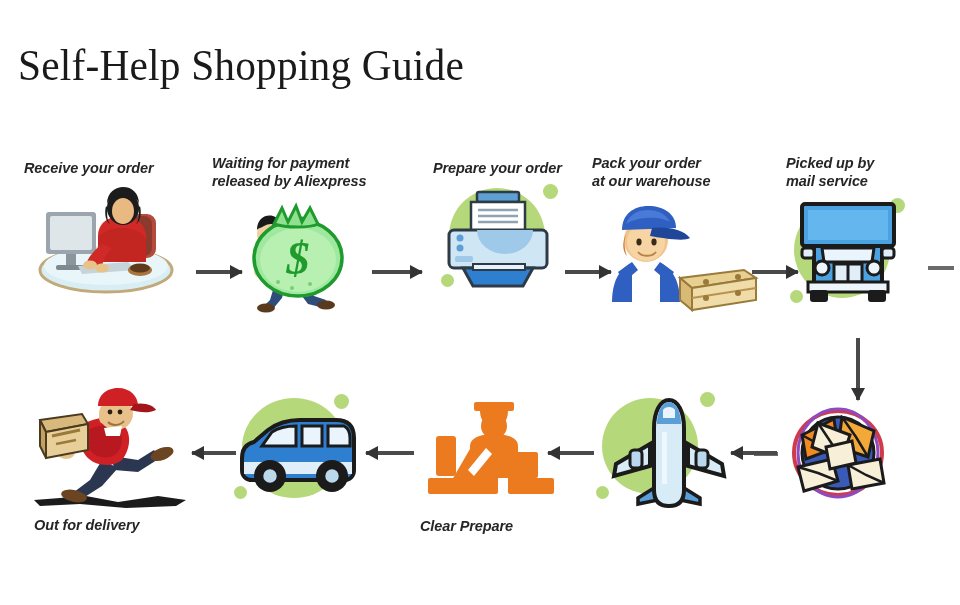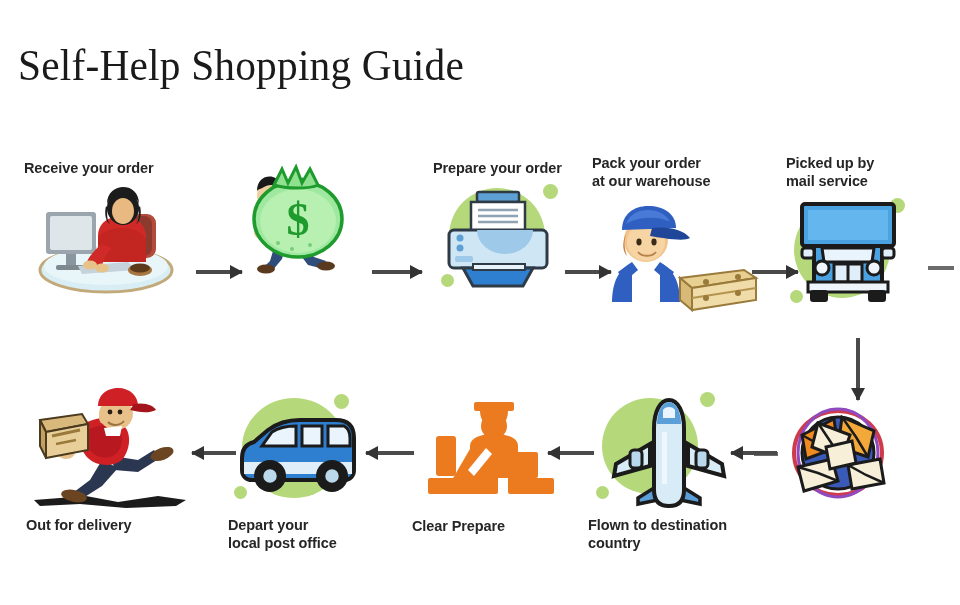--- a/index.html
+++ b/index.html
@@ -35,39 +35,40 @@
     left: 0;
     top: 0;
     width: 960px;
     height: 605px;
   }
 
   
   .step {
     position: absolute;
     width: 170px;
+    font-style: italic;
   }
   .step-label {
     font-size: 14.5px;
     font-weight: bold;
     color: #262626;
     line-height: 1.22;
     text-align: left;
     white-space: pre-line;
     letter-spacing: -0.1px;
   }
   .step-art {
     position: relative;
     width: 170px;
     height: 120px;
   }
 
   
   .row-top .step-label { margin-bottom: 4px; }
-  .row-bottom .step-label { margin-top: 4px; }
+  .row-bottom .step-label { margin-top: 4px; margin-left: 8px; }
 
   
   .blob {
     position: absolute;
     border-radius: 50%;
     background: #b5d87a;
   }
   .blob.main { width: 96px; height: 96px; left: 34px; top: 12px; }
   .blob.dot-a { width: 15px; height: 15px; left: 128px; top: 10px; }
   .blob.dot-b { width: 13px; height: 13px; left: 24px; top: 96px; }
@@ -166,20 +167,22 @@
       </svg>
     </div>
   </div>
 
   <div class="arrow-h right" style="left:196px; top:265px; width:46px;">
     <div class="shaft"></div>
       <div class="head"></div>
   </div>
 
   <div class="step row-top" style="left:212px; top:155px; width:190px;">
+    <div class="step-label">Waiting for payment
+released by Aliexpress</div>
     <div class="step-art" style="width:190px;">
       <svg width="190" height="120" viewBox="0 0 190 120">
 
         <path d="M64 86 L58 106 L50 114 L60 116 L70 104 L74 88 Z" fill="#2f4d7a"></path>
         <path d="M92 88 L102 102 L114 106 L112 114 L96 110 L84 94 Z" fill="#2f4d7a"></path>
 
         <ellipse cx="54" cy="114" rx="9" ry="4.5" fill="#5a3a1e"></ellipse>
         <ellipse cx="114" cy="111" rx="9" ry="4.5" fill="#5a3a1e"></ellipse>
 
         <ellipse cx="57" cy="40" rx="12" ry="13" fill="#f0cfa0"></ellipse>
@@ -377,22 +380,20 @@
 
         <path d="M81 12 C90 12 96 24 96 40 L96 102 C96 114 90 118 81 118 C72 118 66 114 66 102 L66 40 C66 24 72 12 81 12 Z" fill="#d8ecf8" stroke="#1b1b1b" stroke-width="4"></path>
 
         <path d="M81 14 C88 14 93 24 93 36 L69 36 C69 24 74 14 81 14 Z" fill="#5b9fd8"></path>
 
         <path d="M75 22 C77 18 85 18 87 22 L87 30 L75 30 Z" fill="#e9f4fc"></path>
 
         <rect x="74" y="44" width="5" height="52" fill="#eef7fd"></rect>
       </svg>
     </div>
-    <div class="step-label">Flown to destination
-country</div>
   </div>
 
   <div class="arrow-h left" style="left:548px; top:446px; width:46px;">
     <div class="shaft"></div>
       <div class="head"></div>
   </div>
 
   <div class="step row-bottom" style="left:412px; top:392px; width:160px;">
     <div class="step-art" style="width:160px; height:122px;">
       <svg width="160" height="122" viewBox="0 0 160 122">
@@ -439,22 +440,20 @@
         <path d="M100 38 L116 38 C120 40 122 44 122 50 L122 58 L100 58 Z" fill="#e9f4fc" stroke="#1b1b1b" stroke-width="3"></path>
 
         <path d="M16 74 L124 74 L124 86 L16 86 Z" fill="#dfeef9"></path>
 
         <circle cx="42" cy="88" r="16" fill="#1b1b1b"></circle>
         <circle cx="42" cy="88" r="8" fill="#bcd9ec" stroke="#1b1b1b" stroke-width="2.5"></circle>
         <circle cx="104" cy="88" r="16" fill="#1b1b1b"></circle>
         <circle cx="104" cy="88" r="8" fill="#bcd9ec" stroke="#1b1b1b" stroke-width="2.5"></circle>
       </svg>
     </div>
-    <div class="step-label">Depart your
-local post office</div>
   </div>
 
   <div class="arrow-h left" style="left:192px; top:446px; width:44px;">
     <div class="shaft"></div>
       <div class="head"></div>
   </div>
 
   <div class="step row-bottom" style="left:26px; top:388px; width:175px;">
     <div class="step-art" style="width:175px; height:125px;">
       <svg width="175" height="125" viewBox="0 0 175 125">

